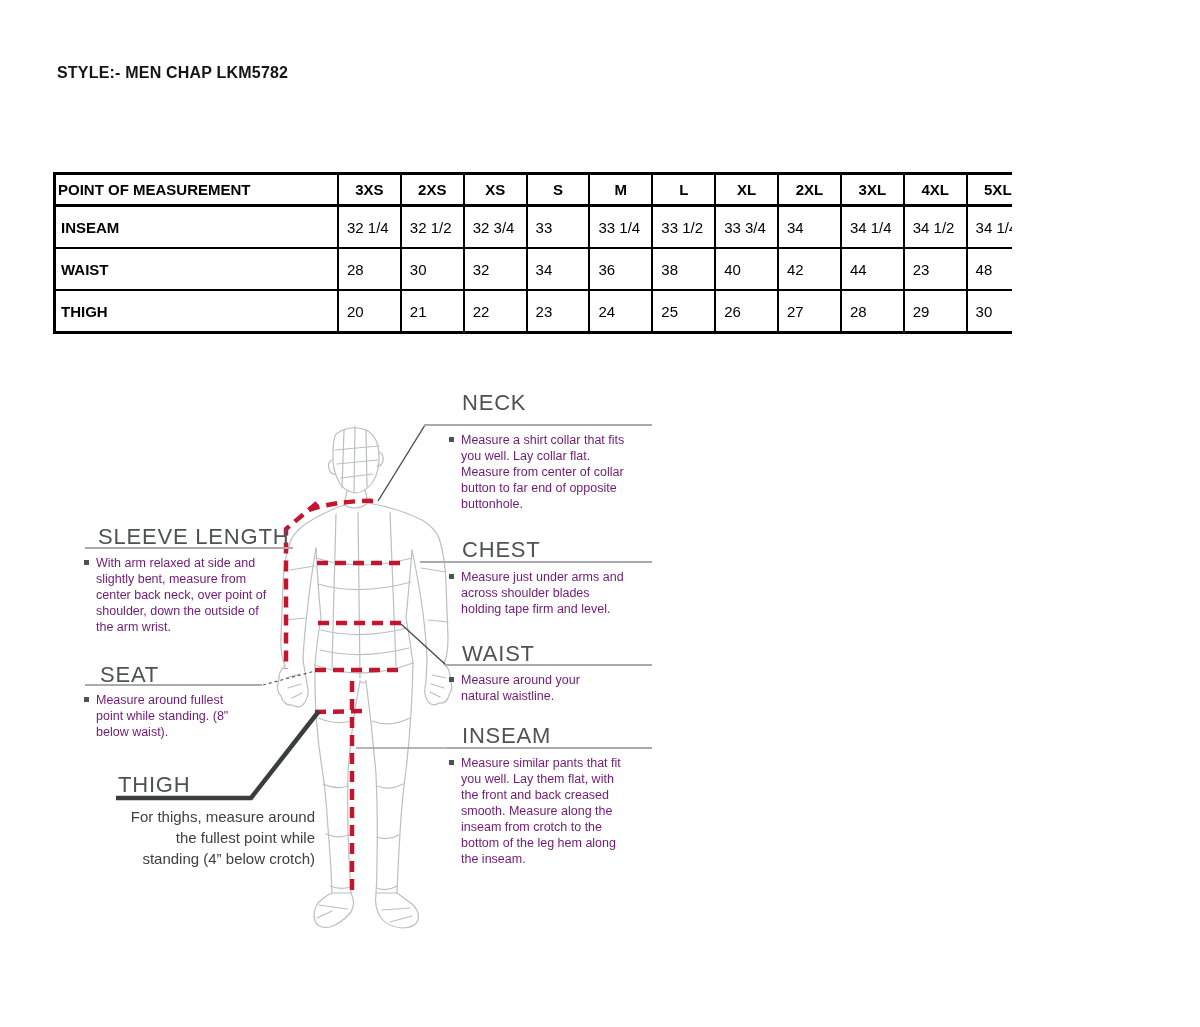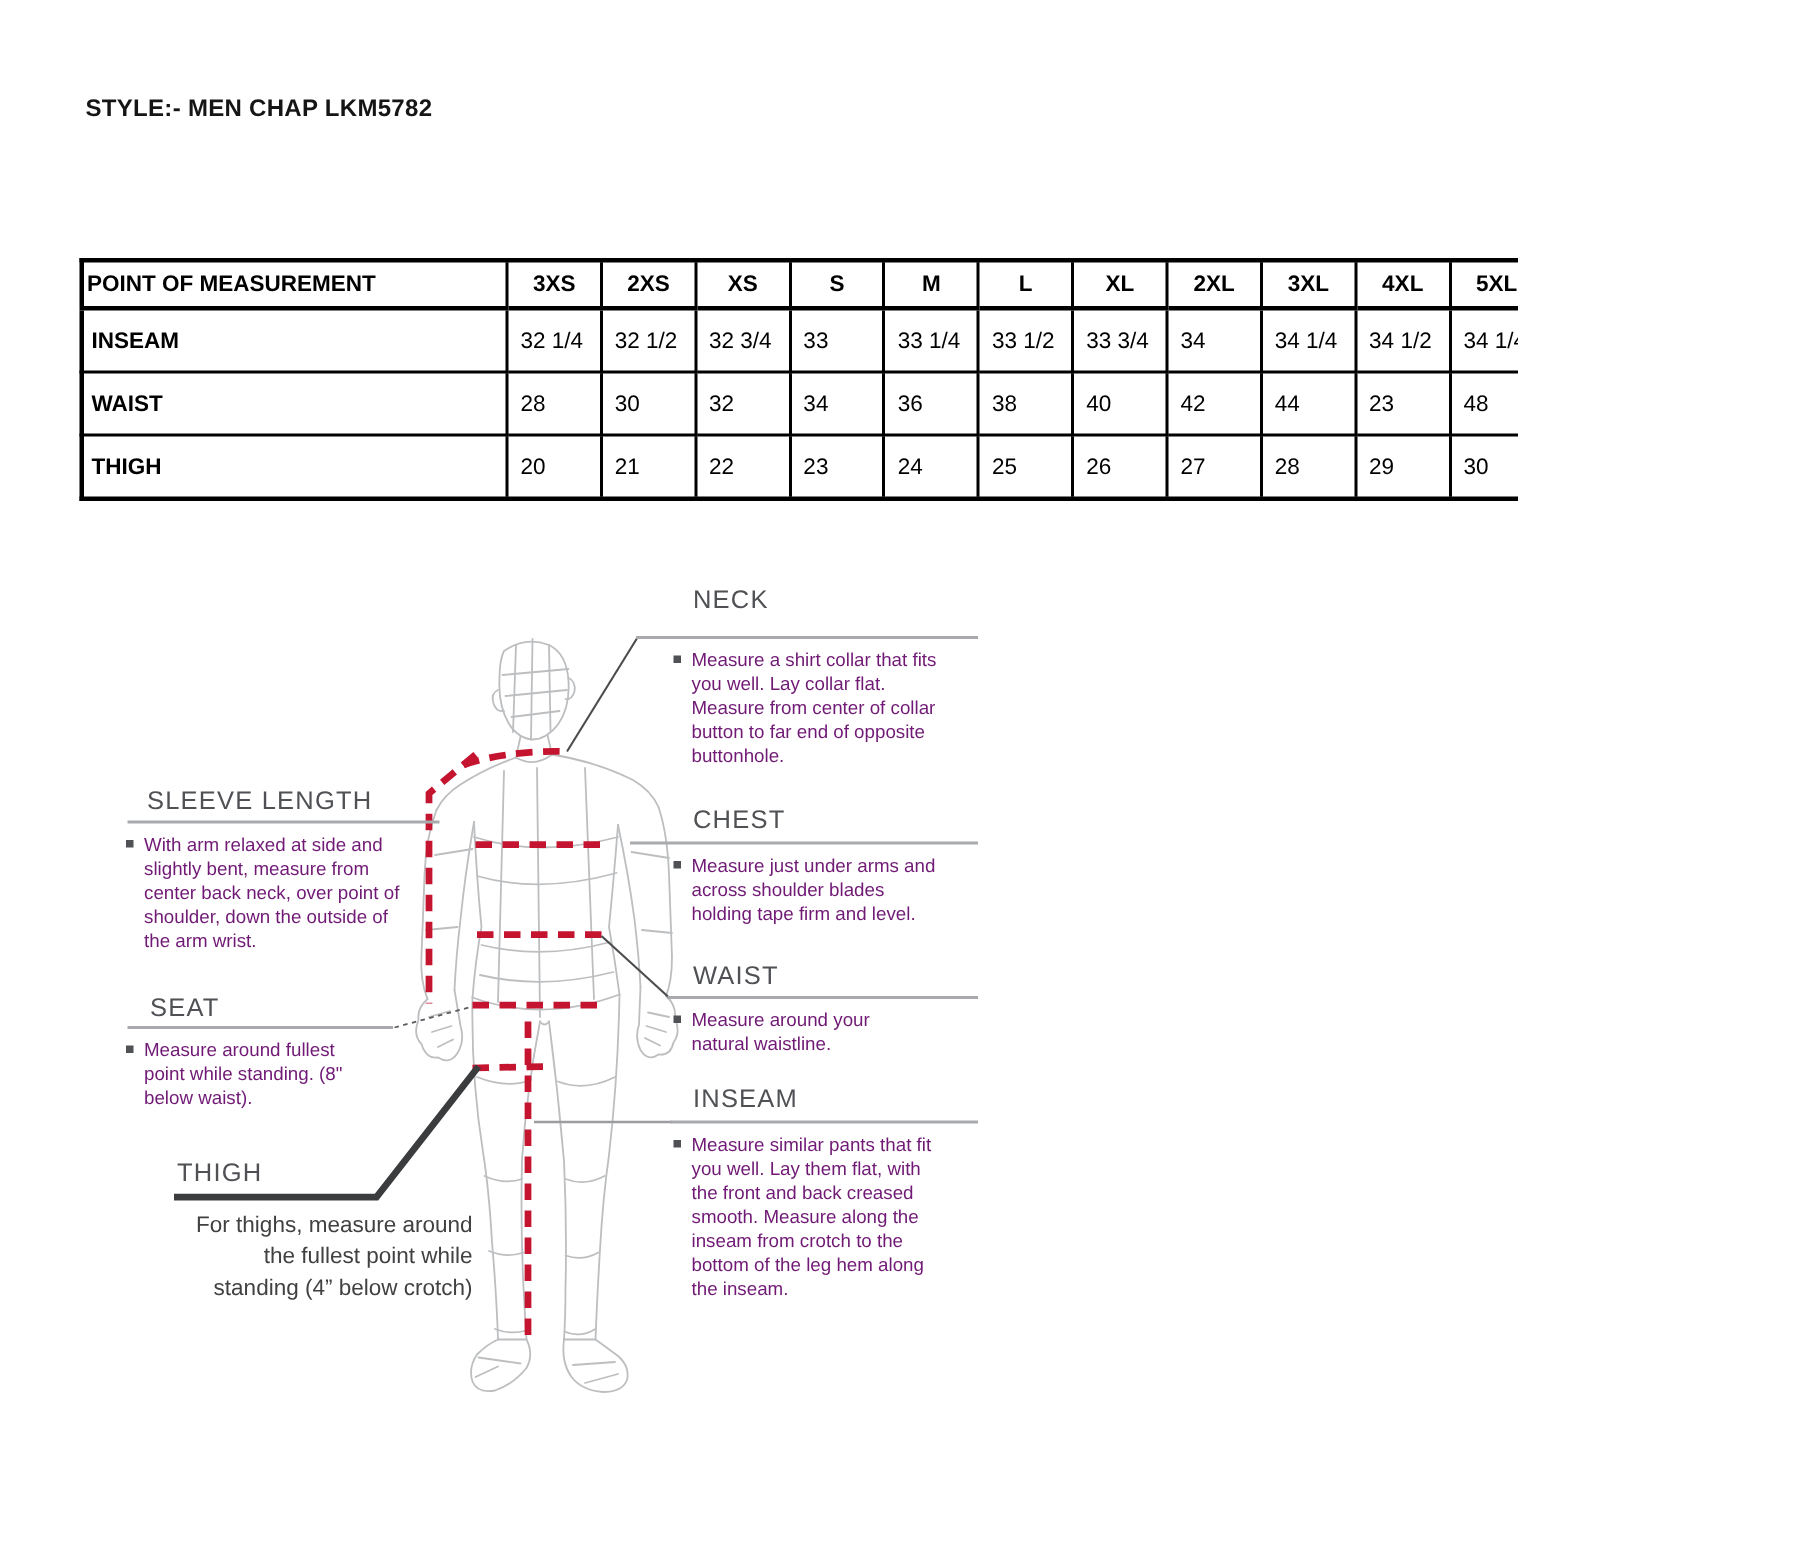--- a/index.html
+++ b/index.html
@@ -16,21 +16,21 @@
   table.size-table th,table.size-table td{border:2px solid #000;font-size:15px;color:#000;overflow:hidden;white-space:nowrap;}
   table.size-table thead th{height:27px;font-weight:bold;text-align:center;border-bottom:3px solid #000;}
   table.size-table thead th.poml{text-align:left;padding-left:2px;width:278px;}
   table.size-table tbody th{height:38px;font-weight:bold;text-align:left;padding-left:5px;}
   table.size-table tbody td{height:38px;font-weight:normal;text-align:left;padding-left:8px;}
 
   
   #diagram{position:absolute;left:60px;top:388px;width:600px;height:548px;}
   #diagram svg{position:absolute;left:0;top:0;}
   .sec{position:absolute;}
-  .sec-head{font-size:17px;color:#4f5154;letter-spacing:0.8px;white-space:nowrap;}
+  .sec-head{font-size:22px;color:#4f5154;letter-spacing:0.8px;white-space:nowrap;}
   .sec-rule{position:absolute;height:2px;background:#a8aaad;}
   .sec-body{position:absolute;display:flex;align-items:flex-start;font-size:12.5px;line-height:16px;color:#701a75;}
   .bullet{flex:0 0 auto;width:5px;height:5px;background:#4f5154;margin:5px 7px 0 0;}
   .thigh-body{font-size:15px;line-height:21px;color:#414042;}
 </style>
 </head>
 <body>
 
 <div id="page">
 

